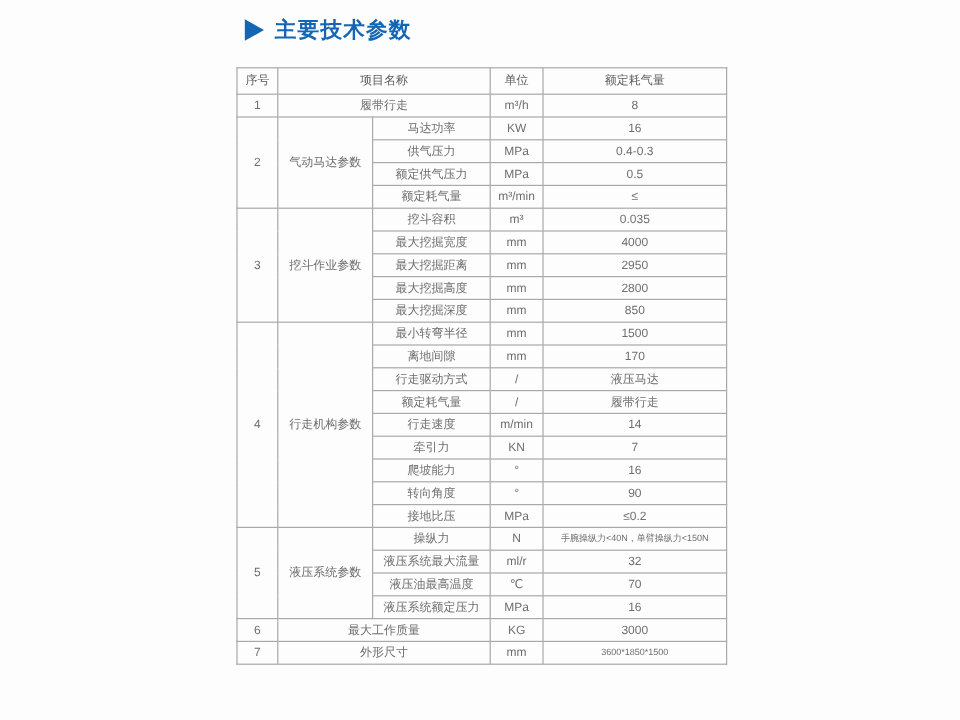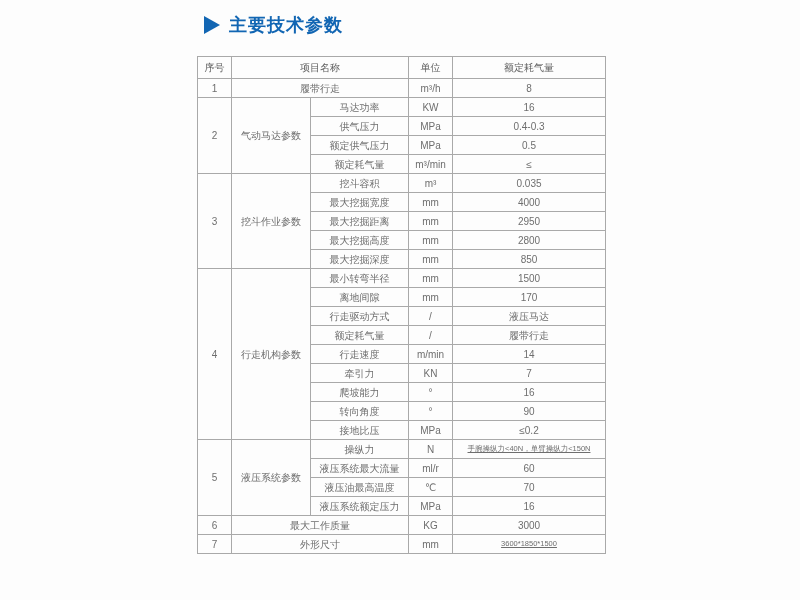--- a/index.html
+++ b/index.html
@@ -44,21 +44,21 @@
     height: 19px;
     line-height: 1.1;
     font-weight: normal;
     overflow: hidden;
     white-space: nowrap;
   }
   .spec-table th {
     height: 22px;
     color: #5d5d5d;
   }
-  .spec-table td.small-text { font-size: 7.5px; text-decoration: underline; }
+  .spec-table td.small-text { font-size: 7.5px; }
 </style>
 </head>
 <body>
 
 <div class="title-bar">
   <span class="arrow-icon"></span>
   <span class="title-text">主要技术参数</span>
 </div>
 
 <table class="spec-table">
@@ -183,21 +183,21 @@
       <tr>
         <td rowspan="4">5</td>
         <td rowspan="4">液压系统参数</td>
         <td>操纵力</td>
         <td>N</td>
         <td class="small-text">手腕操纵力&lt;40N，单臂操纵力&lt;150N</td>
       </tr>
       <tr>
         <td>液压系统最大流量</td>
         <td>ml/r</td>
-        <td>60</td>
+        <td>32</td>
       </tr>
       <tr>
         <td>液压油最高温度</td>
         <td>℃</td>
         <td>70</td>
       </tr>
       <tr>
         <td>液压系统额定压力</td>
         <td>MPa</td>
         <td>16</td>

